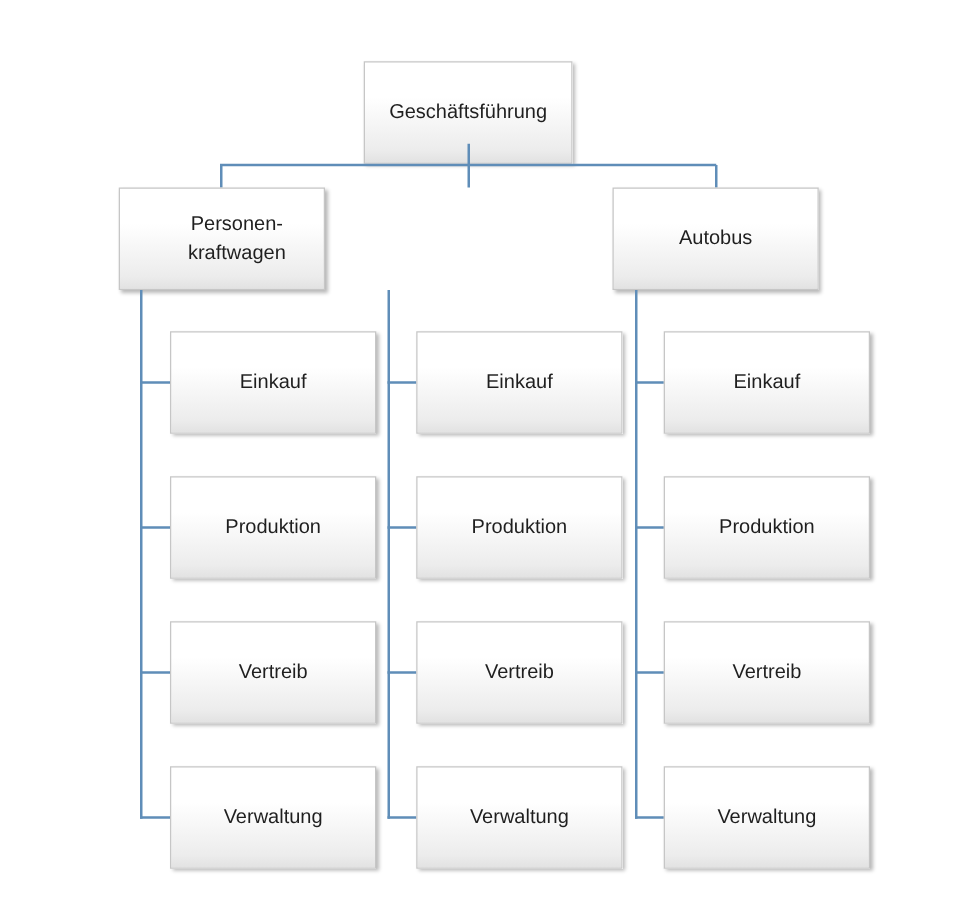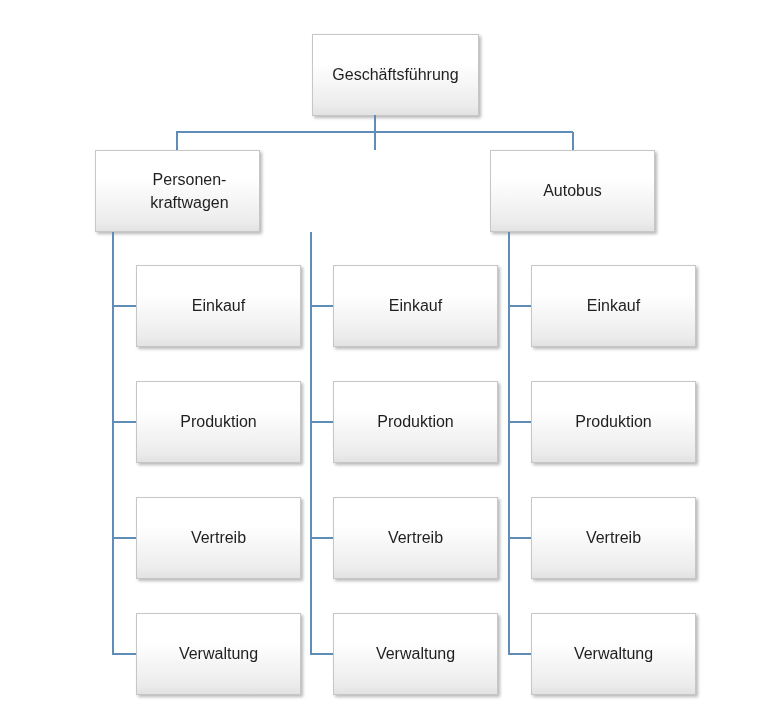--- a/index.html
+++ b/index.html
@@ -31,21 +31,21 @@
     white-space:pre-line;
   }
   .node.loose{line-height:2.05;}
   .vline,.hline{position:absolute;background:var(--connector);}
 </style>
 </head>
 <body>
 
 <div id="canvas">
 
-  <div class="node" style="left:291px;top:34px;width:167px;height:82px;margin-left:21px;">Geschäftsführung</div>
+  <div class="node" style="left:291px;top:49px;width:167px;height:82px;">Geschäftsführung</div>
 
   <div class="vline" style="left:374px;top:115px;width:1.5px;height:17px;"></div>
   <div class="hline" style="left:176px;top:131px;width:397px;height:1.5px;"></div>
   <div class="vline" style="left:176px;top:132px;width:1.5px;height:18px;"></div>
   <div class="vline" style="left:374px;top:132px;width:1.5px;height:18px;"></div>
   <div class="vline" style="left:572px;top:132px;width:1.5px;height:18px;"></div>
 
   <div class="node" style="left:95px;top:150px;width:165px;height:82px;padding-left:24px;">Personen-
 kraftwagen</div>
   <div class="node" style="left:490px;top:150px;width:165px;height:82px;">Autobus</div>

